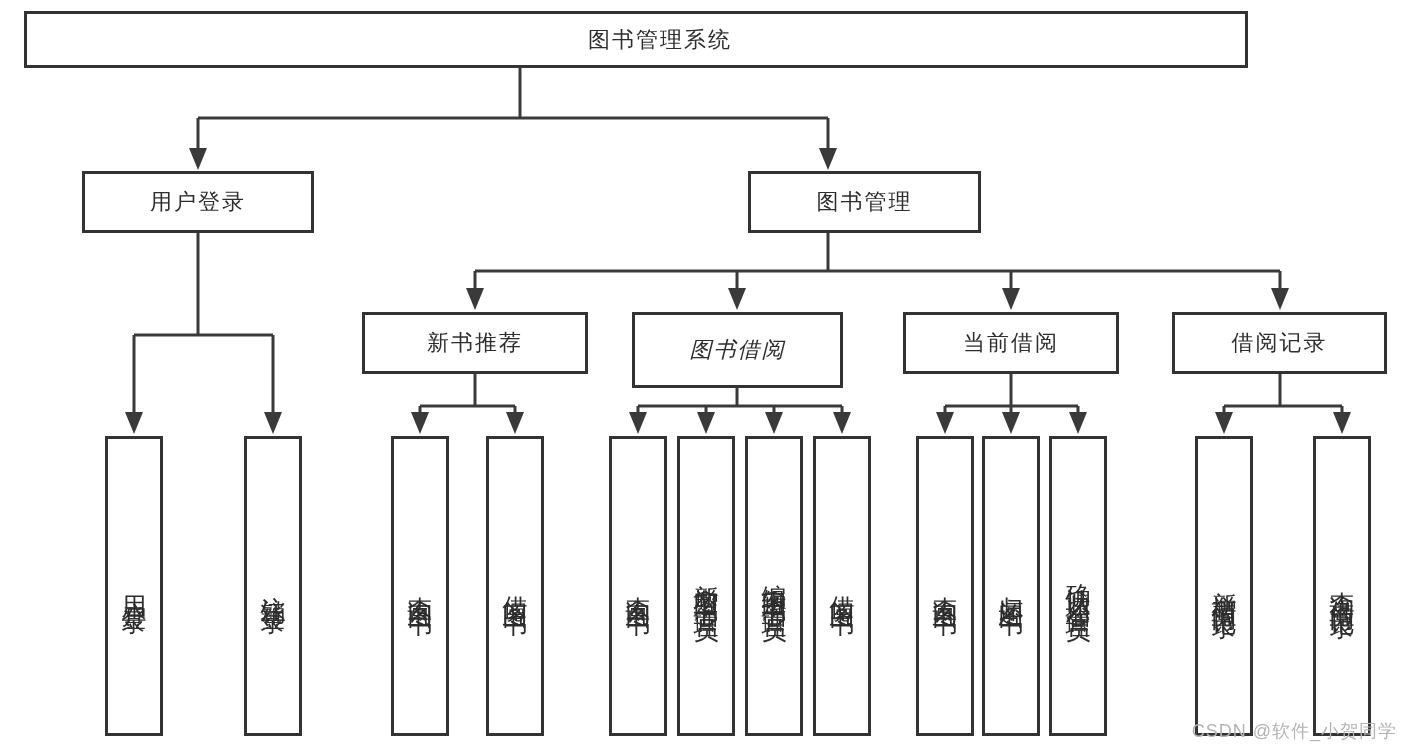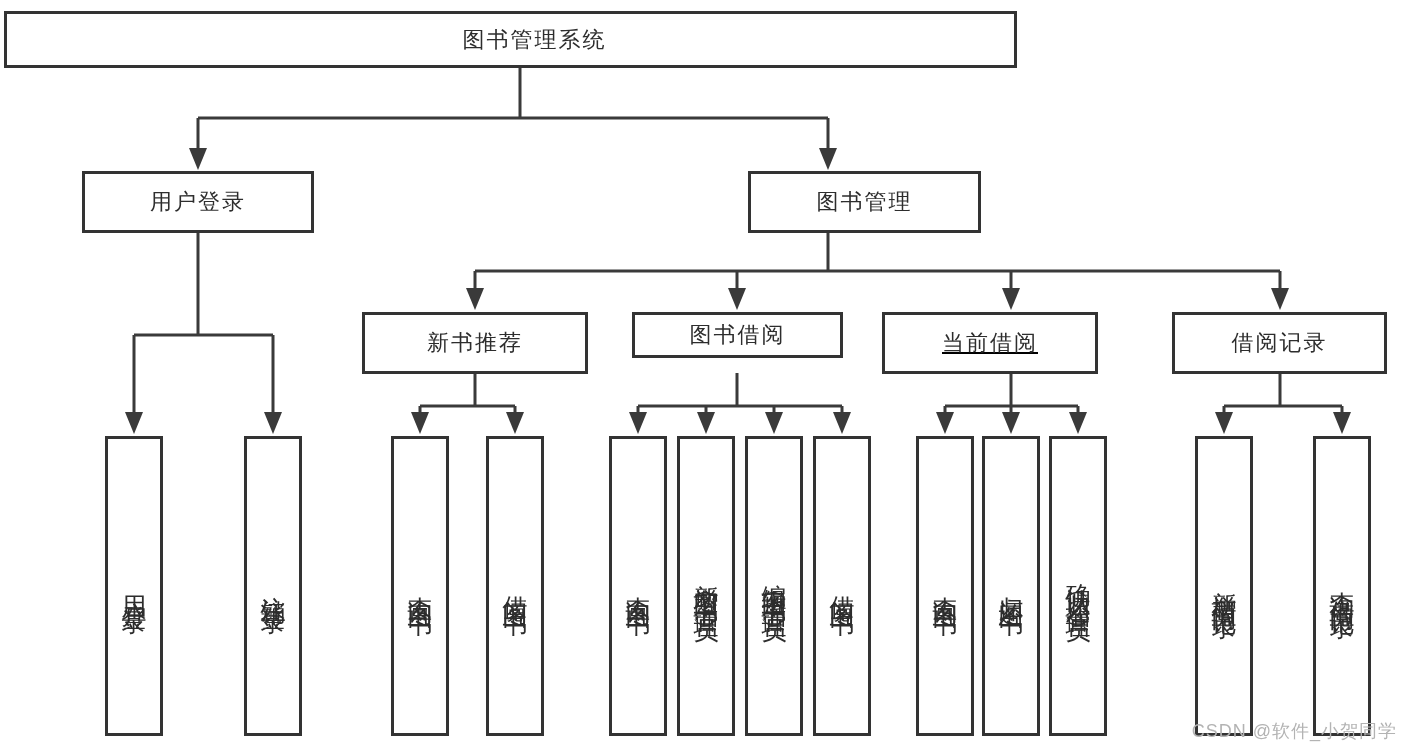--- a/index.html
+++ b/index.html
@@ -92,38 +92,38 @@
       <polygon points="1002,412 1020,412 1011,434"></polygon>
       <polygon points="1069,412 1087,412 1078,434"></polygon>
     </g>
     <g>
       <path d="M1280,374 V406 M1224,406 H1342 M1224,406 V413 M1342,406 V413"></path>
       <polygon points="1215,412 1233,412 1224,434"></polygon>
       <polygon points="1333,412 1351,412 1342,434"></polygon>
     </g>
   </svg>
 
-  <div class="node" style="left:4px; top:11px; width:1013px; height:57px;padding-left:48px;">
+  <div class="node" style="left:24px; top:11px; width:1224px; height:57px;padding-left:48px;">
     <span class="htext">图书管理系统</span>
   </div>
 
   <div class="node" style="left:82px; top:171px; width:232px; height:62px;">
     <span class="htext">用户登录</span>
   </div>
   <div class="node" style="left:712px; top:171px; width:233px; height:62px;margin-left:36px;">
     <span class="htext">图书管理</span>
   </div>
 
   <div class="node" style="left:362px; top:312px; width:226px; height:62px;text-align:center;">
     <span class="htext">新书推荐</span>
   </div>
-  <div class="node" style="left:632px; top:312px; width:211px; height:46px;">
+  <div class="node" style="left:632px; top:312px; width:211px; height:76px;font-style:italic;">
     <span class="htext">图书借阅</span>
   </div>
-  <div class="node" style="left:882px; top:312px; width:216px; height:62px;text-decoration:underline;">
+  <div class="node" style="left:903px; top:312px; width:216px; height:62px;">
     <span class="htext">当前借阅</span>
   </div>
   <div class="node" style="left:1172px; top:312px; width:215px; height:62px;">
     <span class="htext">借阅记录</span>
   </div>
 
   <div class="node" style="left:105px; top:436px; width:58px; height:300px;">
     <span class="vtext">用户登录</span>
   </div>
   <div class="node" style="left:244px; top:436px; width:58px; height:300px;">

